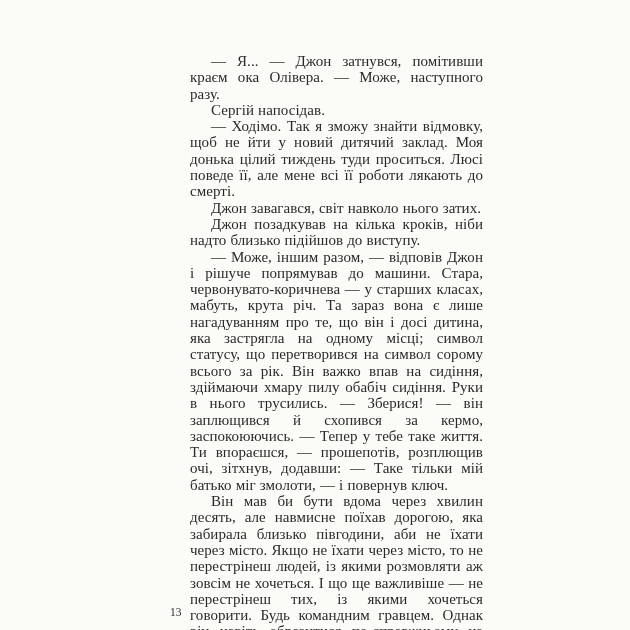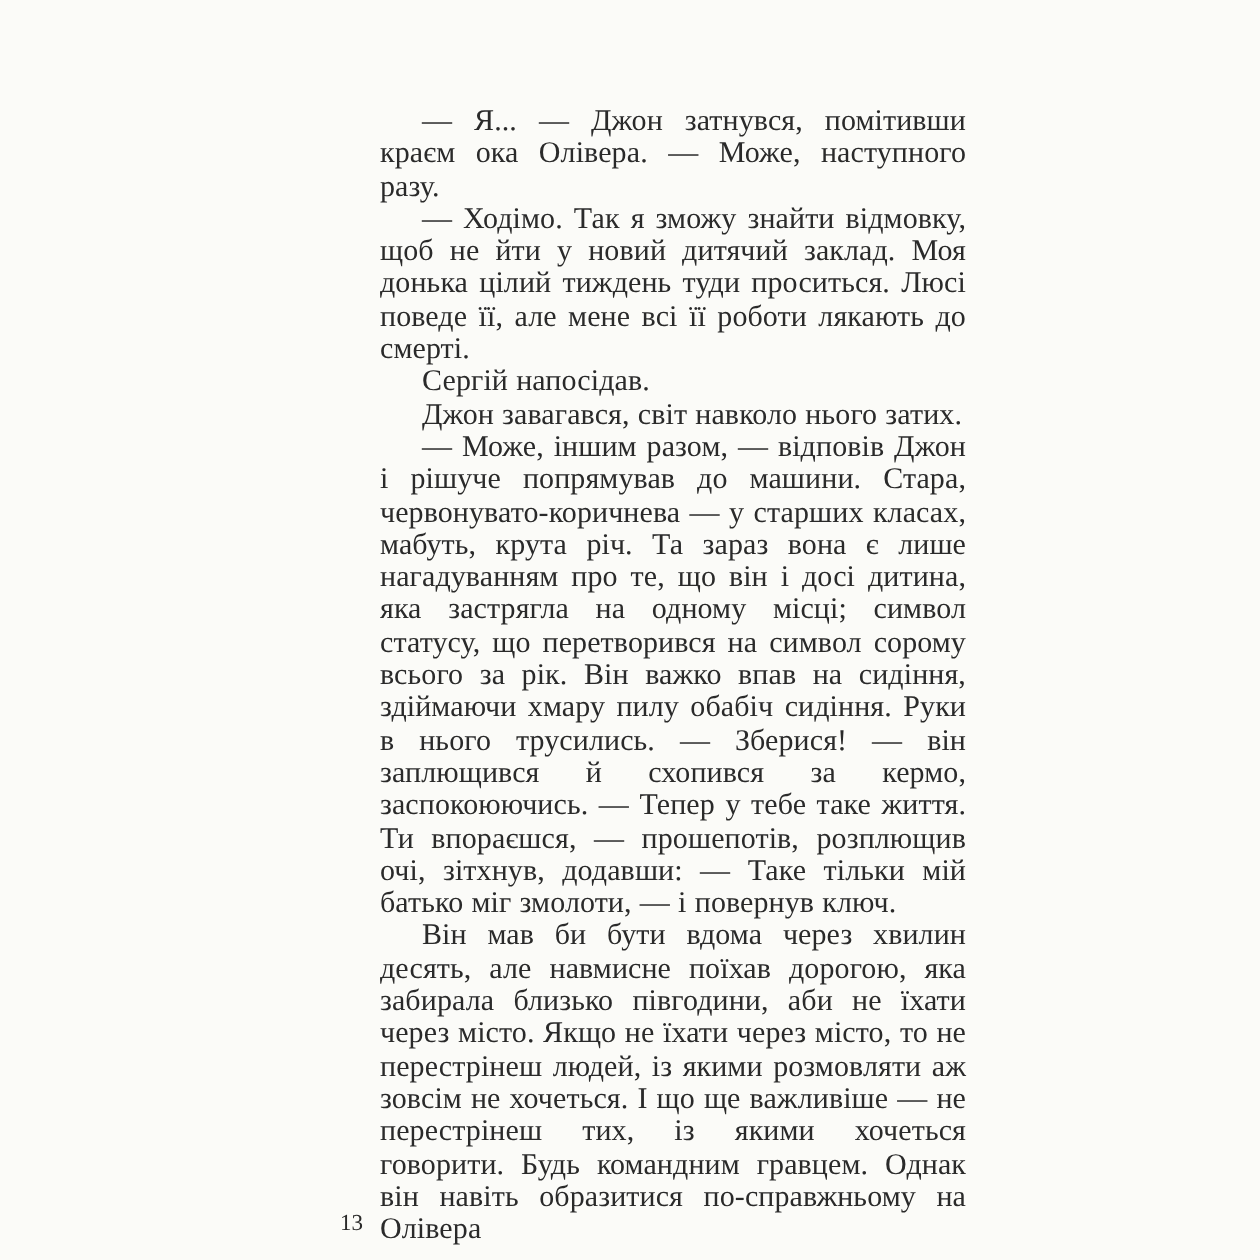--- a/index.html
+++ b/index.html
@@ -46,20 +46,21 @@
     font-size: 11.5px;
     color: var(--text-color, #2a2a2a);
   }
 </style>
 </head>
 <body style="--page-bg: #fbfbf8; --text-color: #2a2a2a;">
 
 <div class="page">
   <div class="text-block">
       <p><span>— Я... — Джон затнувся, помітивши краєм ока Олівера. — Може, наступного разу.</span></p>
+      <p><span>Сергій напосідав.</span></p>
       <p><span>— Ходімо. Так я зможу знайти відмовку, щоб не йти у новий дитячий заклад. Моя донька цілий тиждень туди проситься. Люсі поведе її, але мене всі її роботи лякають до смерті.</span></p>
-      <p><span>Сергій напосідав.</span></p>
       <p><span>Джон завагався, світ навколо нього затих.</span></p>
+      <p><span>Джон позадкував на кілька кроків, ніби надто близько підійшов до виступу.</span></p>
       <p><span>— Може, іншим разом, — відповів Джон і рішуче попрямував до машини. Стара, червонувато-коричнева — у старших класах, мабуть, крута річ. Та зараз вона є лише нагадуванням про те, що він і досі дитина, яка застрягла на одному місці; символ статусу, що перетворився на символ сорому всього за рік. Він важко впав на сидіння, здіймаючи хмару пилу обабіч сидіння. Руки в нього трусились. — Зберися! — він заплющився й схопився за кермо, заспокоюючись. — Тепер у тебе таке життя. Ти впораєшся, — прошепотів, розплющив очі, зітхнув, додавши: — Таке тільки мій батько міг змолоти, — і повернув ключ.</span></p>
       <p><span>Він мав би бути вдома через хвилин десять, але навмисне поїхав дорогою, яка забирала близько півгодини, аби не їхати через місто. Якщо не їхати через місто, то не перестрінеш людей, із якими розмовляти аж зовсім не хочеться. І що ще важливіше — не перестрінеш тих, із якими хочеться говорити. </span><span class="italic">Будь командним гравцем.</span><span> Однак він навіть образитися по-справжньому на Олівера</span></p>
     </div>
   <div class="page-number">13</div>
 </div>
 
 </body></html>

